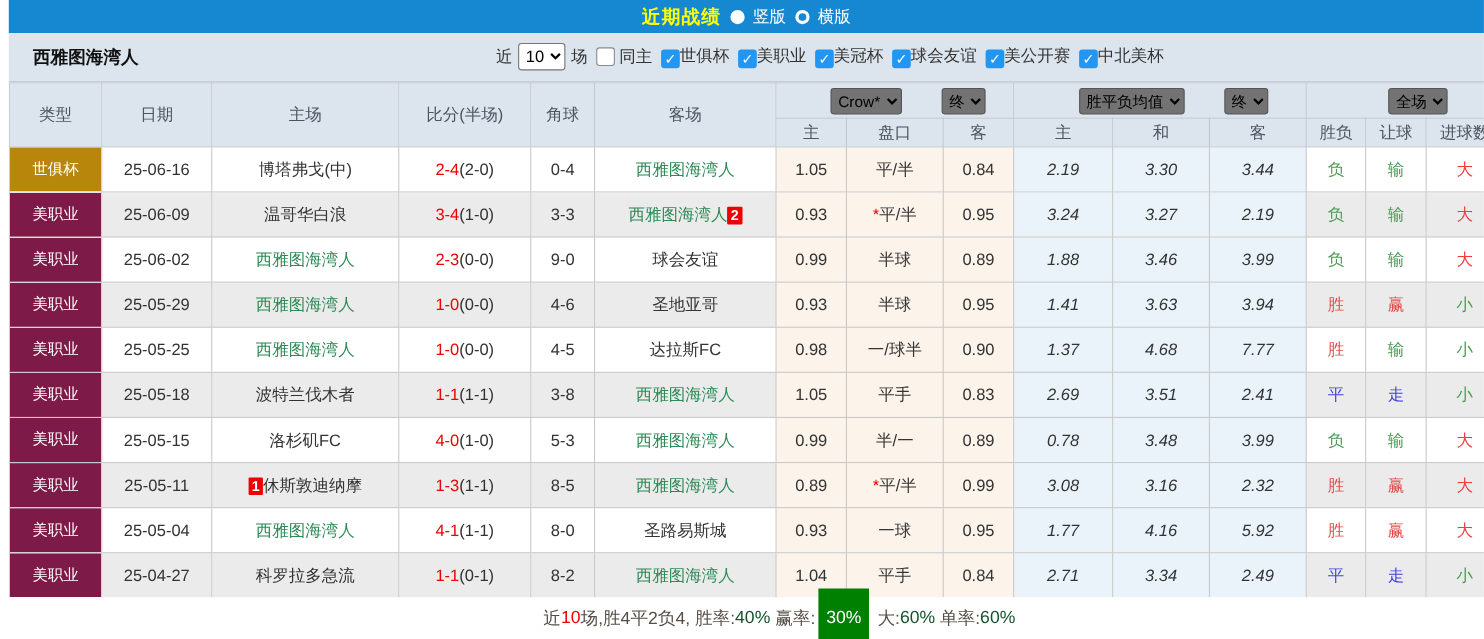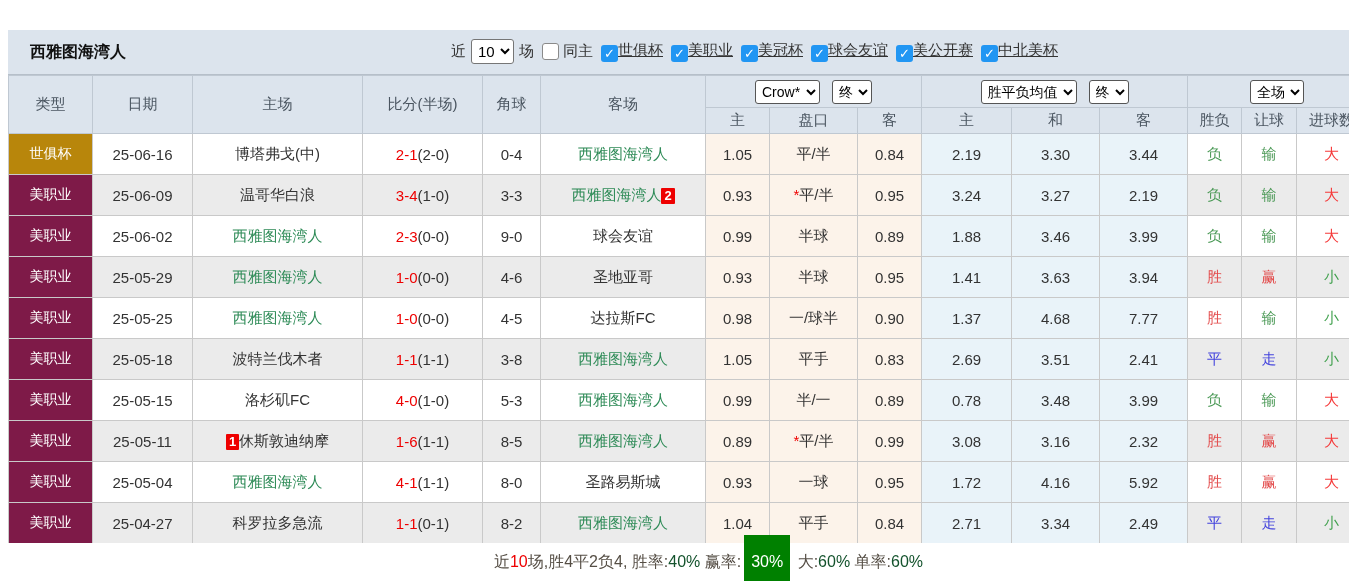--- a/index.html
+++ b/index.html
@@ -18,35 +18,35 @@
 
   
   .filterbar { position:absolute; left:8px; top:30px; width:1341px; height:45px;
     background:#dce4ed; border-bottom:1px solid #b6bfc9; }
   .teamname { position:absolute; left:22px; top:12px; font-size:16px; font-weight:bold; color:#111; }
   .filters { position:absolute; left:443px; top:9px; display:flex; align-items:center; font-size:15px; color:#333; }
   .filters select { height:25px; font-size:15px; border:1px solid #767676; border-radius:3px; background:#fff; margin:0 5px; padding:0 2px; }
   .cb { display:inline-block; width:17px; height:17px; border-radius:3px; vertical-align:-3px; cursor:pointer; }
   .cb.unchecked { background:#fff; border:1px solid #8a8a8a; margin:0 4px 0 8px; }
   .cb.checked { background:#2196f3; color:#fff; font-size:13px; font-weight:bold; line-height:17px; text-align:center; }
-  .cb-item { white-space:nowrap;text-decoration:underline; }
+  .cb-item { white-space:nowrap; }
 
   
   .tablewrap { position:absolute; left:8px; top:75px; width:1341px; height:468px; overflow:hidden; }
   table { border-collapse:collapse; table-layout:fixed; width:1358px; }
   td, th { border:1px solid #c9c9c9; overflow:hidden; white-space:nowrap; text-align:center; font-weight:normal; }
   thead th { background:#dce4ed; color:#4a5560; font-size:15px; border-color:#bfc8d2; }
   .hdr-drop { height:32px; }
   .hdr-drop .dropflex { display:flex; align-items:center; justify-content:center; gap:12px; }
-  .hdr-drop select { height:24px; font-size:14px; border:1px solid #555; border-radius:3px; background:#ffffff; padding:0 2px; }
+  .hdr-drop select { height:24px; font-size:14px; border:1px solid #555; border-radius:3px; background:#737373; padding:0 2px;margin-left:24px; }
   .hdr-sub th { height:26px; font-size:15px; }
   tbody td { height:41px; font-size:15px; color:#333; background:#fff; }
   tbody tr:nth-child(even) .c-plain { background:#ebebeb; }
   .c-crow { background:#fcf3ea !important; }
-  .c-euro { background:#e9f3f9 !important; }
+  .c-euro { background:#e9f3f9 !important;font-style:italic; }
   .c-type { color:#fff; font-size:14px; }
   .focus { color:#2e8b57; }
   .score-main { color:#ee0000; }
   .star { color:#ee0000; }
   .badge { display:inline-block; background:#ee0000; color:#fff; font-size:13px; font-weight:bold;
     padding:0 3px; line-height:16px; border-radius:1px; }
 
   
   .footer { position:absolute; left:8px; top:543px; width:1341px; height:38px; background:#fff;
     display:flex; align-items:center; justify-content:center; padding-left:60px; font-size:16px; }
@@ -54,20 +54,27 @@
   .f-dark { color:#554e45; }
   .f-red { color:#ee0000; }
   .f-blue { color:#14532d; }
   .f-greenbadge { background:#008000; color:#fff; padding:18px 7px; margin:0 3px; }
 </style>
 </head>
 <body>
 
 <div class="page">
 
+  <div class="topbar">
+    <span class="title">近期战绩</span>
+    <span class="radio on"></span>
+    <span class="radio-label">竖版</span>
+    <span class="radio off"></span>
+    <span class="radio-label">横版</span>
+  </div>
 
   <div class="filterbar">
     <span class="teamname">西雅图海湾人</span>
     <div class="filters">
       <span>近</span>
       <select>
         <option>10</option>
       </select>
       <span>场</span>
       <span class="cb unchecked"></span>
@@ -131,21 +138,21 @@
           <th>胜负</th>
           <th>让球</th>
           <th>进球数</th>
         </tr>
       </thead>
       <tbody id="tbody">
           <tr>
             <td class="c-type" style="background: rgb(184, 134, 11);">世俱杯</td>
             <td class="c-plain">25-06-16</td>
             <td class="c-plain"><span>博塔弗戈(中)</span></td>
-            <td class="c-plain"><span class="score-main">2-1</span><span>(2-0)</span></td>
+            <td class="c-plain"><span class="score-main">2-4</span><span>(2-0)</span></td>
             <td class="c-plain">0-4</td>
             <td class="c-plain"><span class="focus">西雅图海湾人</span></td>
             <td class="c-crow">1.05</td>
             <td class="c-crow">平/半</td>
             <td class="c-crow">0.84</td>
             <td class="c-euro">2.19</td>
             <td class="c-euro">3.30</td>
             <td class="c-euro">3.44</td>
             <td class="c-plain" style="color: rgb(76, 154, 87);">负</td>
             <td class="c-plain" style="color: rgb(76, 154, 87);">输</td>
@@ -250,21 +257,21 @@
             <td class="c-euro">3.48</td>
             <td class="c-euro">3.99</td>
             <td class="c-plain" style="color: rgb(76, 154, 87);">负</td>
             <td class="c-plain" style="color: rgb(76, 154, 87);">输</td>
             <td class="c-plain" style="color: rgb(245, 59, 59);">大</td>
           </tr>
           <tr>
             <td class="c-type" style="background: rgb(126, 26, 72);">美职业</td>
             <td class="c-plain">25-05-11</td>
             <td class="c-plain"><span class="badge">1</span><span>休斯敦迪纳摩</span></td>
-            <td class="c-plain"><span class="score-main">1-6</span><span>(1-1)</span></td>
+            <td class="c-plain"><span class="score-main">1-3</span><span>(1-1)</span></td>
             <td class="c-plain">8-5</td>
             <td class="c-plain"><span class="focus">西雅图海湾人</span></td>
             <td class="c-crow">0.89</td>
             <td class="c-crow"><span class="star">*</span>平/半</td>
             <td class="c-crow">0.99</td>
             <td class="c-euro">3.08</td>
             <td class="c-euro">3.16</td>
             <td class="c-euro">2.32</td>
             <td class="c-plain" style="color: rgb(227, 75, 75);">胜</td>
             <td class="c-plain" style="color: rgb(227, 75, 75);">赢</td>
@@ -273,21 +280,21 @@
           <tr>
             <td class="c-type" style="background: rgb(126, 26, 72);">美职业</td>
             <td class="c-plain">25-05-04</td>
             <td class="c-plain"><span class="focus">西雅图海湾人</span></td>
             <td class="c-plain"><span class="score-main">4-1</span><span>(1-1)</span></td>
             <td class="c-plain">8-0</td>
             <td class="c-plain"><span>圣路易斯城</span></td>
             <td class="c-crow">0.93</td>
             <td class="c-crow">一球</td>
             <td class="c-crow">0.95</td>
-            <td class="c-euro">1.72</td>
+            <td class="c-euro">1.77</td>
             <td class="c-euro">4.16</td>
             <td class="c-euro">5.92</td>
             <td class="c-plain" style="color: rgb(227, 75, 75);">胜</td>
             <td class="c-plain" style="color: rgb(227, 75, 75);">赢</td>
             <td class="c-plain" style="color: rgb(245, 59, 59);">大</td>
           </tr>
           <tr>
             <td class="c-type" style="background: rgb(126, 26, 72);">美职业</td>
             <td class="c-plain">25-04-27</td>
             <td class="c-plain"><span>科罗拉多急流</span></td>

